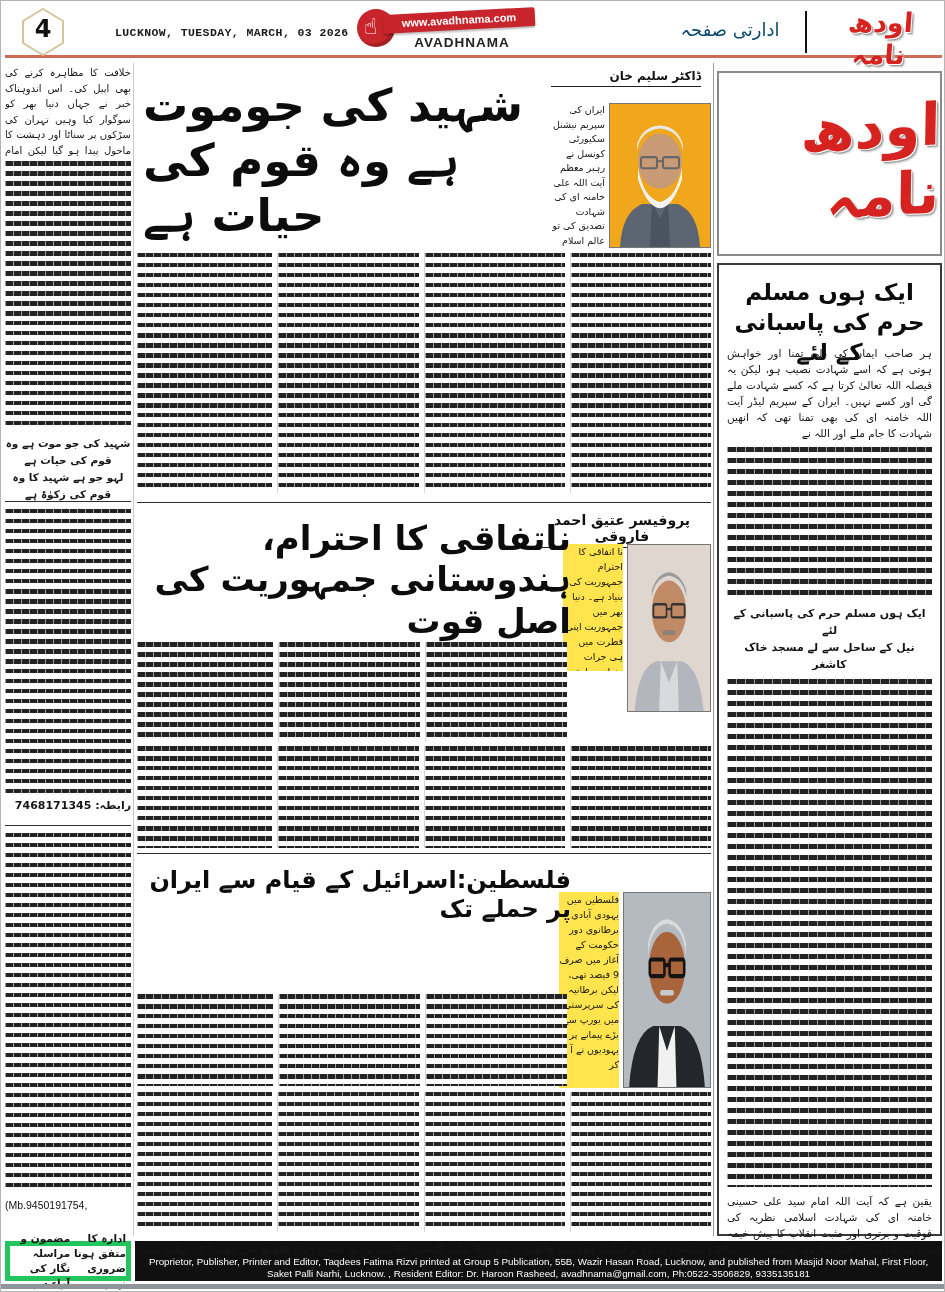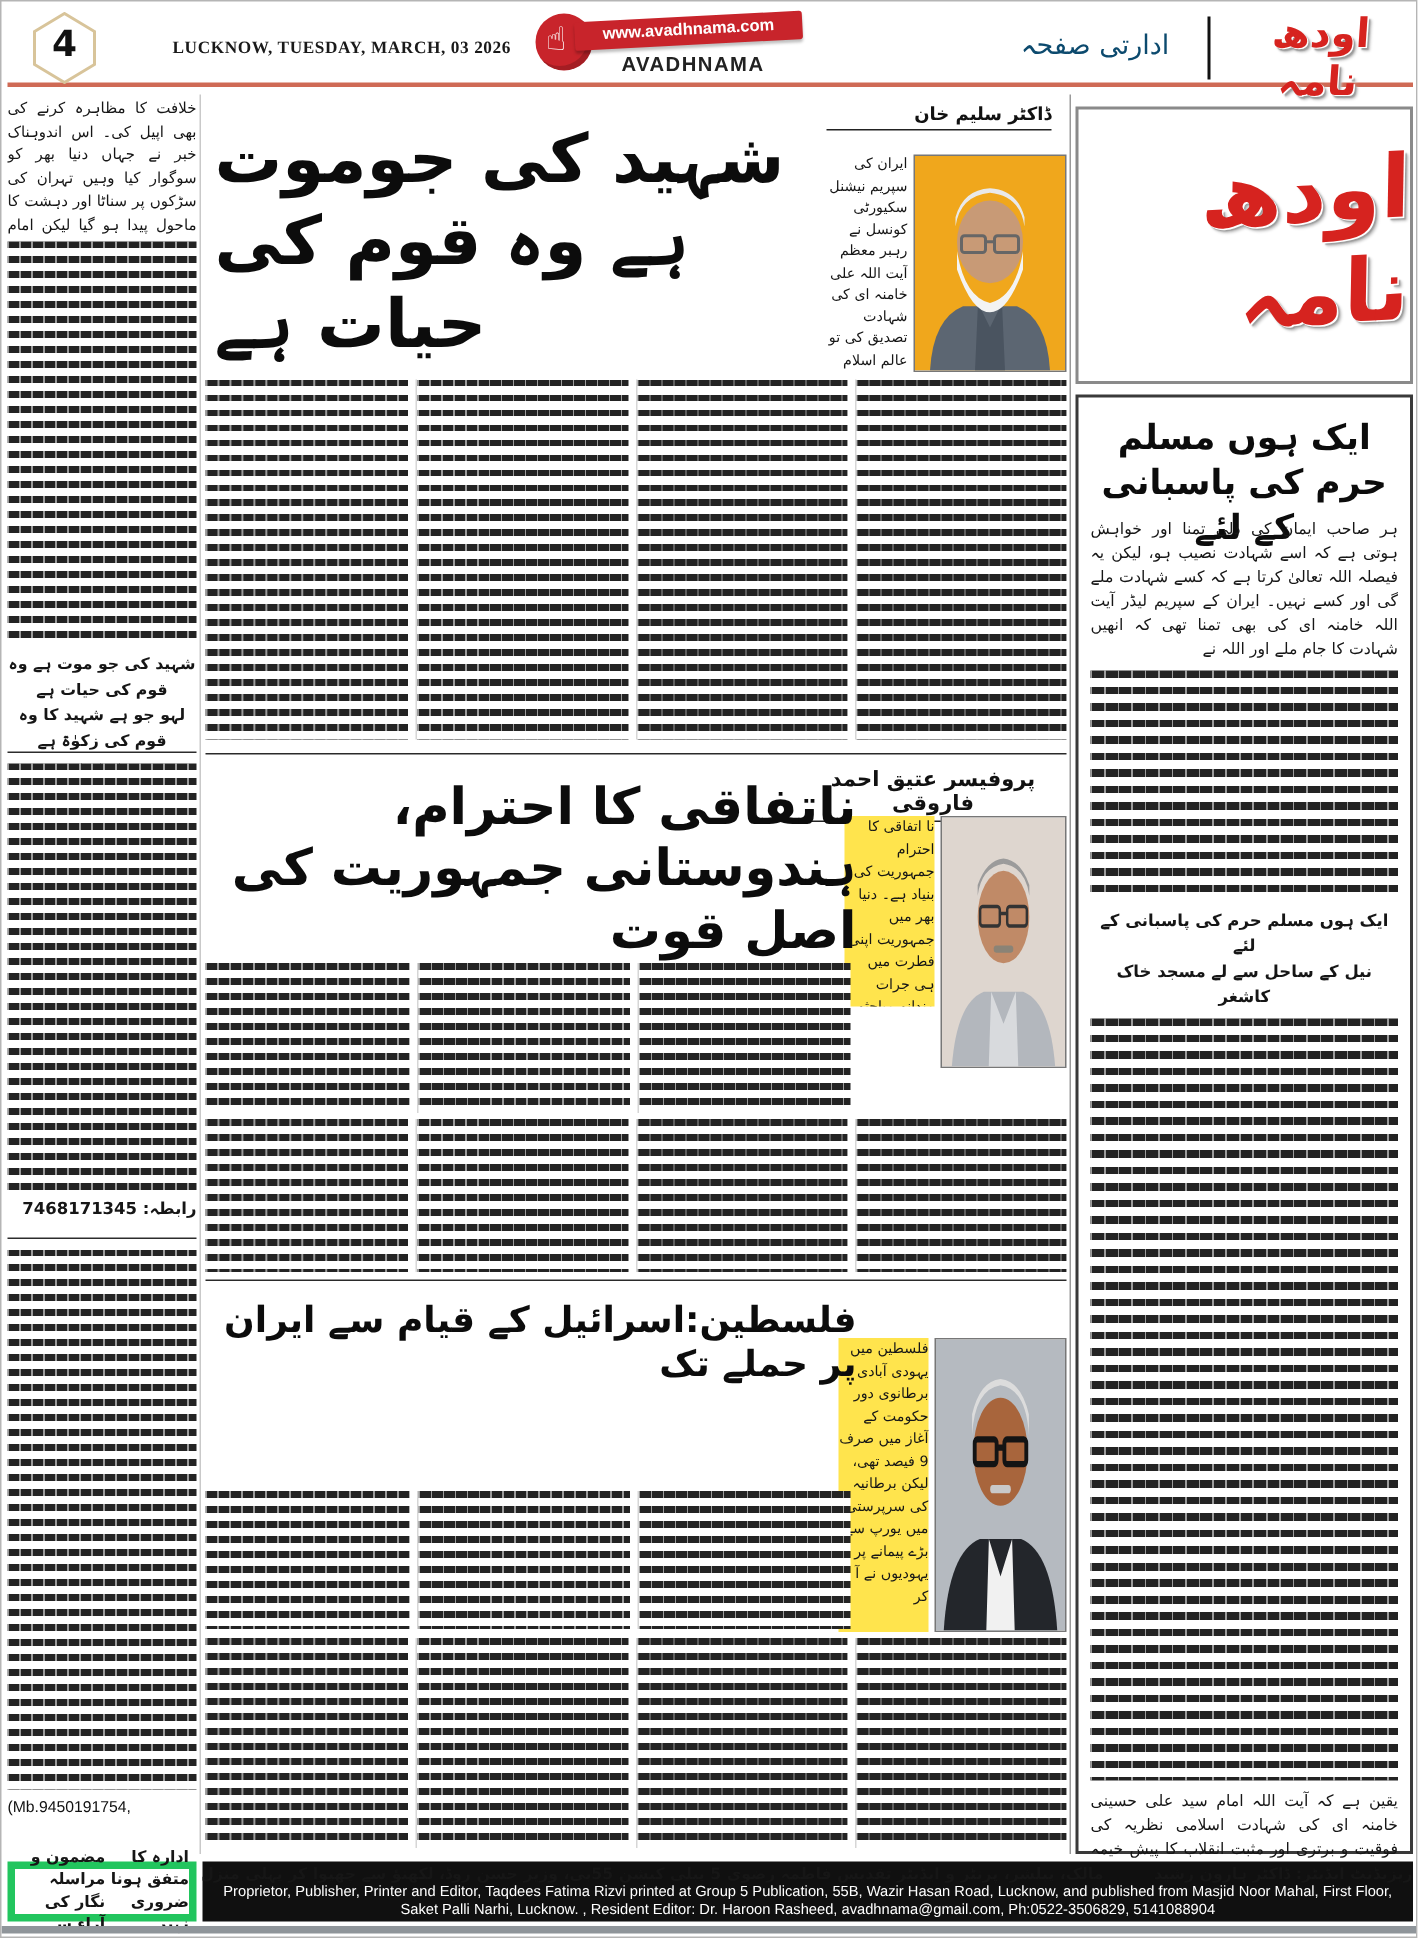--- a/index.html
+++ b/index.html
@@ -35,21 +35,21 @@
 
   <div class="abs" style="left:4px;top:4px;width:937px;height:53px;border-bottom:3px solid #cf6a55;">
 
     <div class="abs" style="left:16px;top:3px;width:44px;height:48px;">
       <svg width="44" height="48" viewBox="0 0 44 48">
         <polygon points="22,1 42,13 42,35 22,47 2,35 2,13" fill="#ffffff" stroke="#d8c49a" stroke-width="2"></polygon>
       </svg>
       <div class="abs" style="left:0;top:7px;width:44px;text-align:center;font-size:24px;font-weight:900;color:#111;">4</div>
     </div>
 
-    <div class="abs" style="left:110px;top:21px;width:250px;font-size:11.5px;font-weight:bold;letter-spacing:.4px;color:#1a1a1a;font-family:Liberation Serif, serif;">LUCKNOW, TUESDAY,  MARCH, 03  2026</div>
+    <div class="abs" style="left:110px;top:21px;width:250px;font-size:11.5px;font-weight:bold;letter-spacing:.4px;color:#1a1a1a;font-family:Liberation Mono, monospace;">LUCKNOW, TUESDAY,  MARCH, 03  2026</div>
 
     <div class="abs" style="left:352px;top:0px;width:190px;height:53px;">
       <div class="abs" style="left:0px;top:4px;width:38px;height:38px;border-radius:50%;background:#c8242b;box-shadow:inset -3px -3px 0 rgba(0,0,0,.18);">
         <span style="position:absolute;left:7px;top:5px;font-size:22px;color:#ffffff;">☝</span>
       </div>
       <div class="abs" style="left:26px;top:6px;width:152px;height:19px;background:#c8242b;transform:rotate(-3deg);border-radius:2px;box-shadow:0 2px 2px rgba(0,0,0,.25);">
         <span style="display:block;text-align:center;font-size:11px;font-weight:bold;color:#fff;line-height:19px;font-family:'Liberation Sans',sans-serif;">www.avadhnama.com</span>
       </div>
       <div class="abs" style="left:30px;top:30px;width:150px;text-align:center;font-size:13.5px;font-weight:900;letter-spacing:1px;color:#222;font-family:'Liberation Sans',sans-serif;">AVADHNAMA</div>
     </div>
@@ -197,18 +197,18 @@
     <div class="urdu" style="font-size:10.5px;font-weight:bold;line-height:15px;">مضمون و مراسلہ نگار کی آراء سے</div>
     <div class="urdu" style="font-size:10.5px;font-weight:bold;line-height:15px;">ادارہ کا متفق ہونا ضروری نہیں</div>
   </div>
 
   <div class="abs" style="left:134px;top:1240px;width:807px;height:40px;background:#101010;color:#fff;text-align:center;padding-top:2px;">
     <div class="urdu" style="font-size:10.5px;font-weight:bold;line-height:13px;white-space:nowrap;overflow:hidden;">
       <span style="margin-left:30px;">ریزیڈنٹ ایڈیٹر: ڈاکٹر ہارون رشید</span>
       <span>مالک، پبلشر، پرنٹر و ایڈیٹر تقدیس فاطمہ رضوی 5 پبلی کیشن 55بی، وزیر حسن روڈ، لکھنؤ سے چھپوا کر پہلی منزل مسجد نور محل ساکت پلی نرہی لکھنؤ سے شائع کیا۔</span>
     </div>
     <div style="font-size:9.8px;line-height:12px;font-family:'Liberation Sans',sans-serif;">Proprietor, Publisher, Printer and Editor, Taqdees Fatima Rizvi printed at Group 5 Publication, 55B, Wazir Hasan Road, Lucknow,  and published from Masjid Noor Mahal, First Floor,</div>
-    <div style="font-size:9.8px;line-height:12px;font-family:'Liberation Sans',sans-serif;">Saket  Palli Narhi, Lucknow. , Resident Editor: Dr. Haroon Rasheed, avadhnama@gmail.com, Ph:0522-3506829,  5141088904</div>
+    <div style="font-size:9.8px;line-height:12px;font-family:'Liberation Sans',sans-serif;">Saket  Palli Narhi, Lucknow. , Resident Editor: Dr. Haroon Rasheed, avadhnama@gmail.com, Ph:0522-3506829,  9335135181</div>
   </div>
 
   <div class="abs" style="left:0;top:1283px;width:945px;height:5px;background:#8f959a;"></div>
 
 </div>
 
 </body></html>

